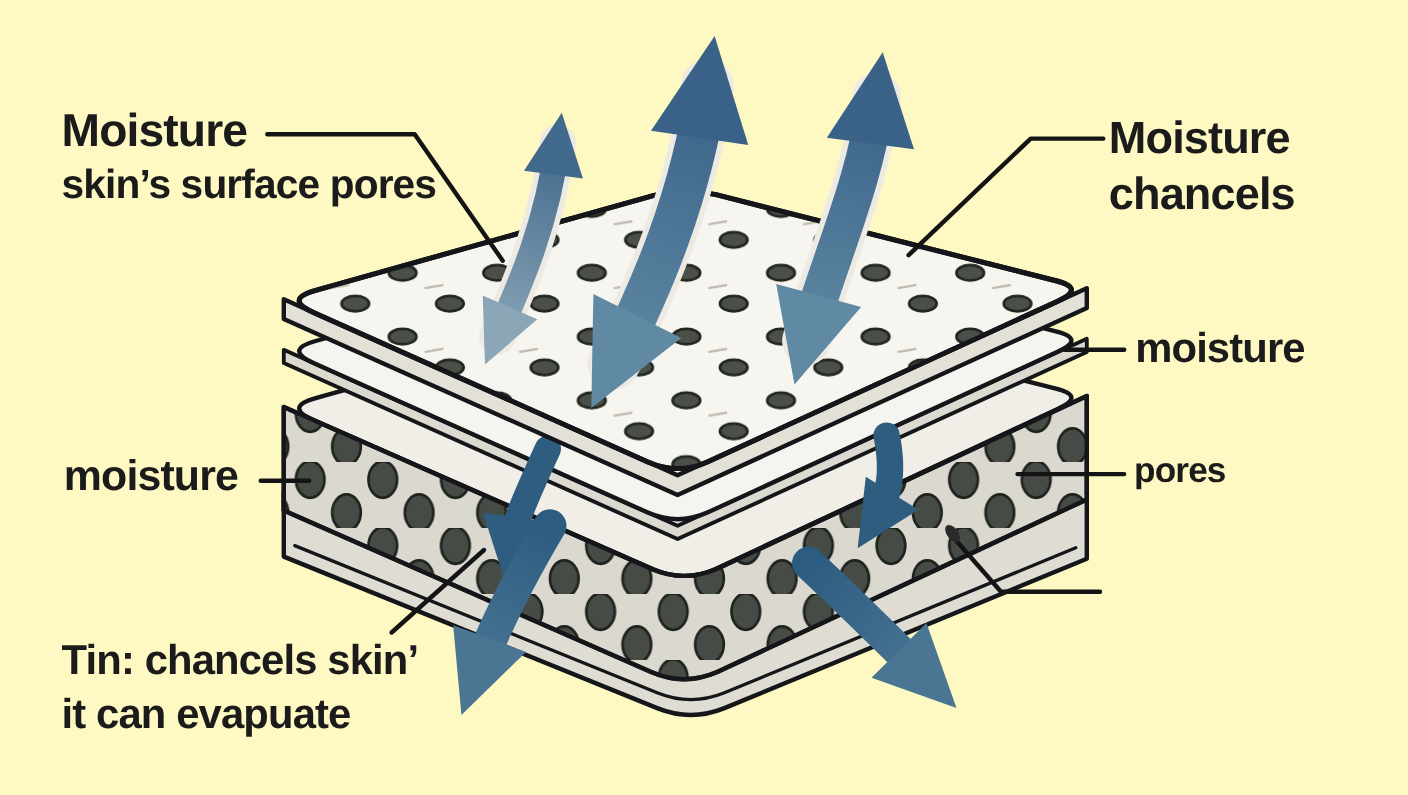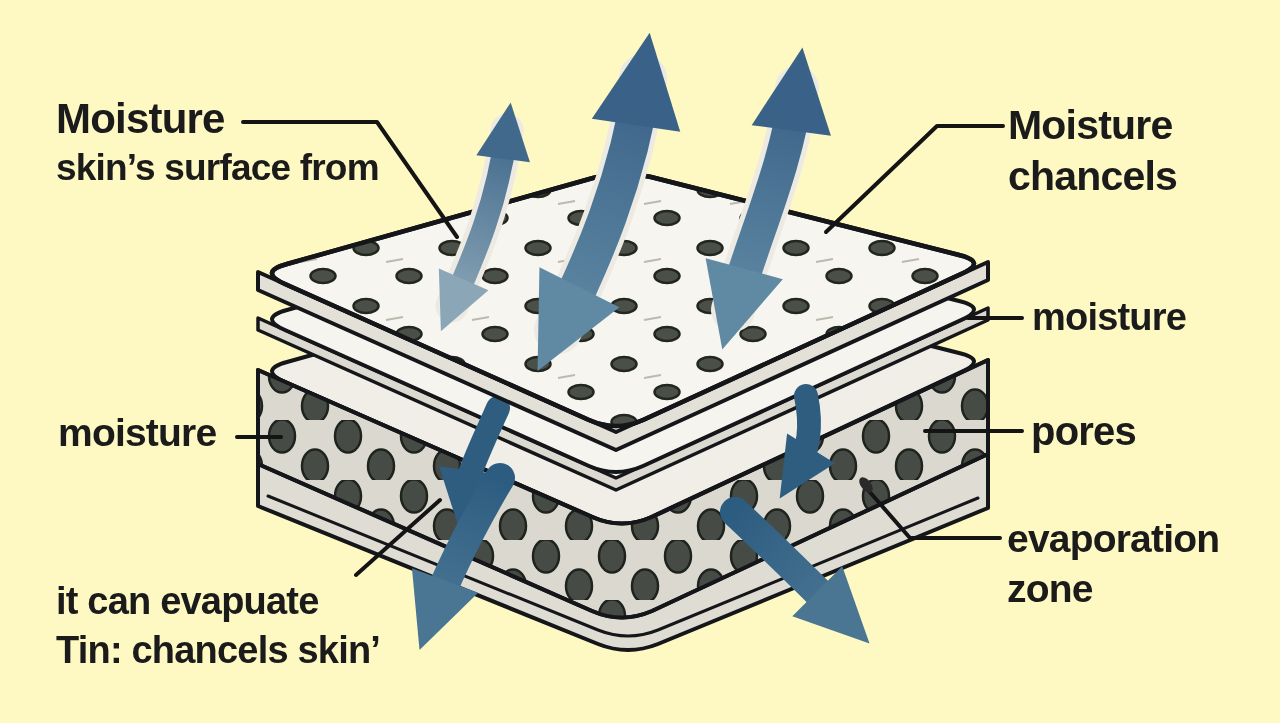--- a/index.html
+++ b/index.html
@@ -8,21 +8,21 @@
     position:relative;width:1280px;height:723px;overflow:hidden;
     background:#fef9c3;color:#1b1b1b;
   }
   .stage svg{position:absolute;left:0;top:0;}
   .lbl{position:absolute;color:#1b1b1b;letter-spacing:-0.8px;white-space:nowrap;}
   .lbl .ln{display:block;}
   .lbl-capillary{left:56px;top:94px;font-size:37px;font-weight:600;line-height:47px;}
   .lbl-capillary .big{font-size:42px;font-weight:700;line-height:50px;}
   .lbl-wicking{left:1008px;top:100px;font-size:41px;font-weight:700;line-height:51px;}
   .lbl-moist-right{left:1032px;top:296px;font-size:38px;font-weight:600;}
-  .lbl-pores{left:1031px;top:409px;font-size:40px;font-weight:700;}
+  .lbl-pores{left:1031px;top:409px;font-size:32px;font-weight:700;}
   .lbl-evap{left:1007px;top:514px;font-size:39px;font-weight:600;line-height:50px;}
   .lbl-moist-left{left:58px;top:411px;font-size:39px;font-weight:600;}
   .lbl-skin{left:56px;top:577px;font-size:38px;font-weight:600;line-height:49px;}
 </style>
 </head>
 <body>
 
 <div class="stage">
 
   <svg width="1280" height="723" viewBox="0 0 1280 723">
@@ -128,37 +128,33 @@
       <path d="M1022,431 L925,431"></path>
       <path d="M1000,538 L910,538 L868,490"></path>
       <path d="M237,437 L281,437"></path>
       <path d="M356,575 L440,500"></path>
       <ellipse cx="866" cy="485" rx="5" ry="9" transform="rotate(-38 866 485)" fill="#2a2a2a" stroke="none"></ellipse>
     </g>
   </svg>
 
   <div class="lbl lbl-capillary">
     <span class="ln big">Moisture</span>
-    <span class="ln">skin’s surface from</span>
+    <span class="ln">skin’s surface pores</span>
   </div>
 
   <div class="lbl lbl-wicking">
     <span class="ln">Moisture</span>
     <span class="ln">chancels</span>
   </div>
 
   <div class="lbl lbl-moist-right">moisture</div>
 
   <div class="lbl lbl-pores">pores</div>
 
-  <div class="lbl lbl-evap">
-    <span class="ln">evaporation</span>
-    <span class="ln">zone</span>
-  </div>
 
   <div class="lbl lbl-moist-left">moisture</div>
 
   <div class="lbl lbl-skin">
+    <span class="ln">Tin: chancels skin’</span>
     <span class="ln">it can evapuate</span>
-    <span class="ln">Tin: chancels skin’</span>
   </div>
 
 </div>
 
 </body></html>

